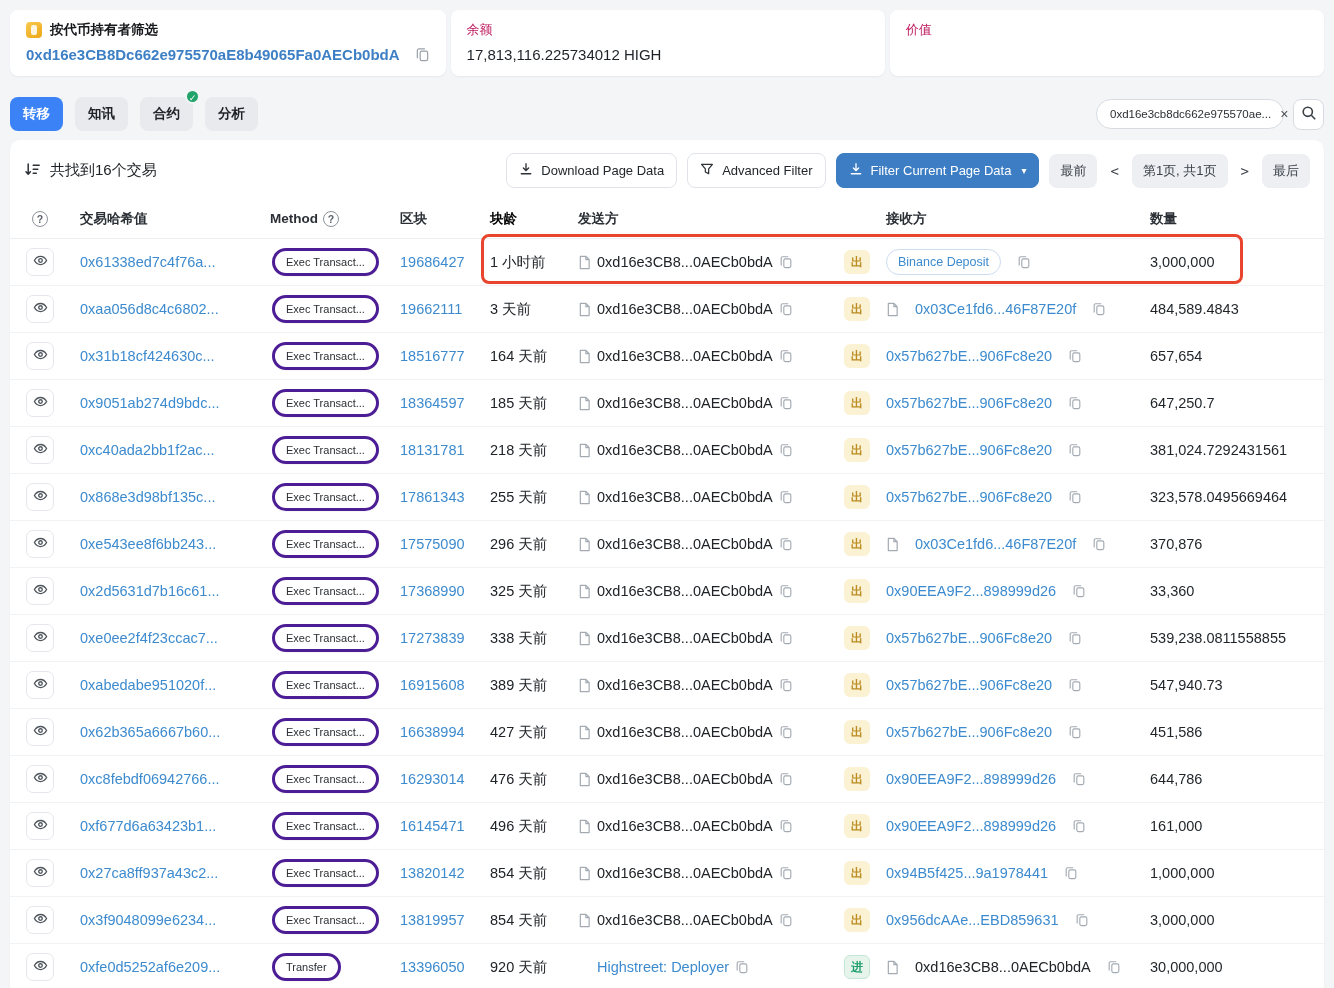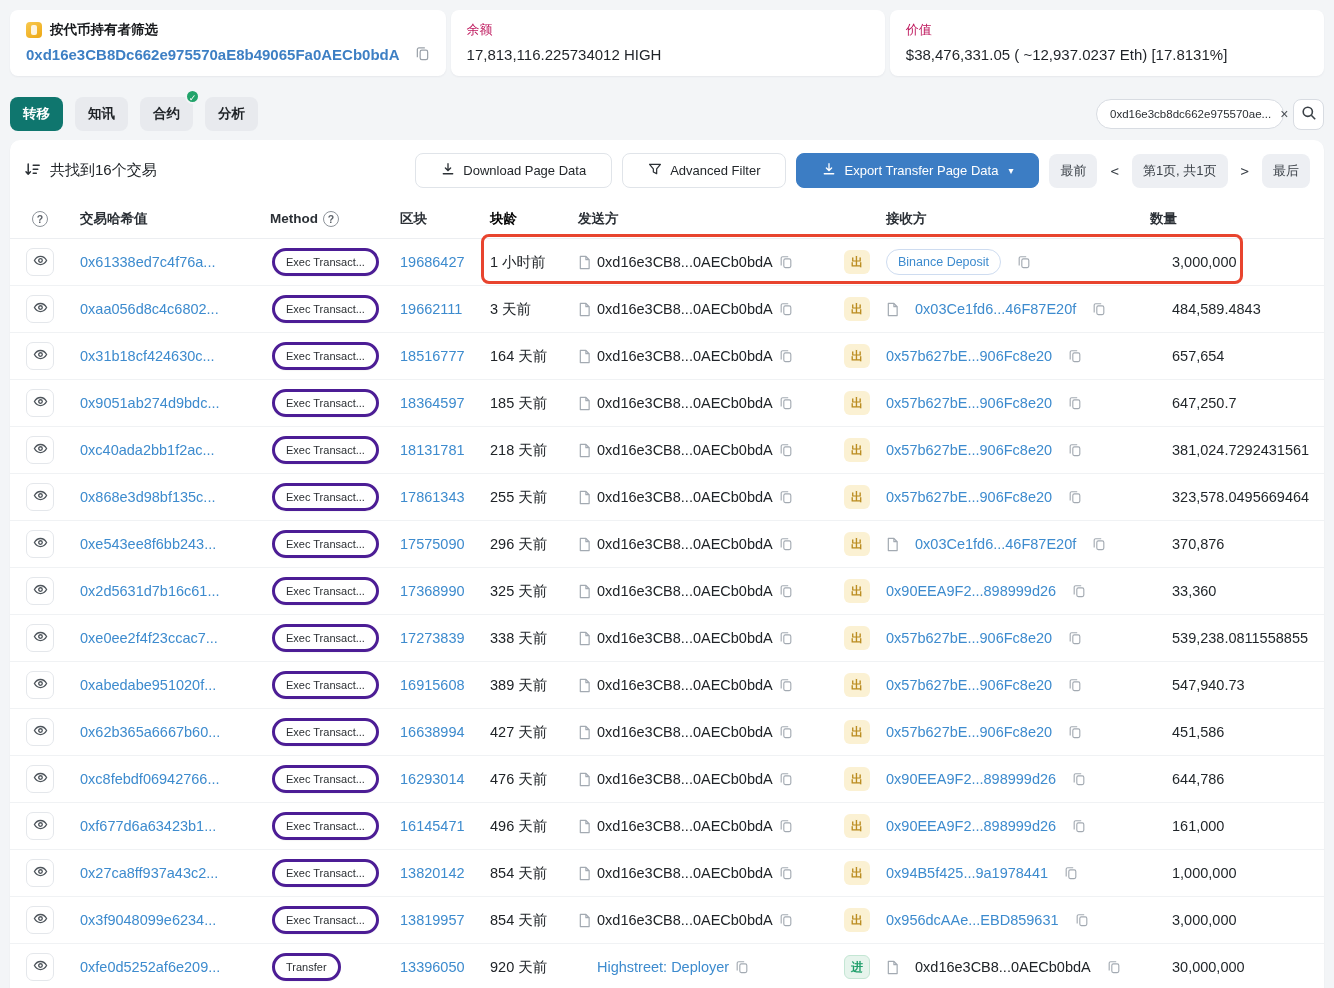--- a/index.html
+++ b/index.html
@@ -9,38 +9,38 @@
     font-family:"Liberation Sans","DejaVu Sans",sans-serif;
     position:relative;
     color:#23272b;
   }
   
   .top-row { position:absolute; left:10px; top:10px; width:1314px; display:flex; gap:5px; }
   .card { flex:1; background:#fff; border-radius:8px; padding:11px 16px; height:66px; box-shadow:0 1px 2px rgba(30,40,60,.06); }
   .card-title { display:flex; align-items:center; gap:8px; font-size:13.5px; font-weight:bold; color:#17191c; }
   .token-ic { width:16px; height:16px; border-radius:4px; background:linear-gradient(145deg,#f8c94f,#eda714); position:relative; flex:0 0 16px; }
   .token-ic:after { content:""; position:absolute; left:5px; top:3px; width:6px; height:10px; border-radius:2px; background:rgba(255,255,255,.85); }
-  .card-addr { margin-top:7px; display:flex; align-items:flex-start; gap:15px; color:#3d7fc4; font-weight:bold; font-size:15px; }
+  .card-addr { margin-top:7px; display:flex; align-items:center; gap:15px; color:#3d7fc4; font-weight:bold; font-size:15px; }
   .card-label { font-size:13px; color:#be185d; }
   .card-value { margin-top:7px; font-size:15px; color:#1f2328; }
   
   .tabs-row { position:absolute; left:10px; top:97px; width:1314px; display:flex; align-items:center; gap:12px; }
   .tab { position:relative; padding:8px 13px; border-radius:8px; background:#e8eaee; color:#1f2327; font-size:13.5px; font-weight:bold; cursor:pointer; }
-  .tab.active { background:#0f766e; color:#fff; }
+  .tab.active { background:#3b82f6; color:#fff; }
   .tab-badge { position:absolute; top:-8px; right:-7px; width:15px; height:15px; border-radius:50%; background:#21a36a; color:#fff; font-size:9px; line-height:15px; text-align:center; border:2px solid #f3f5f7; }
   .search-area { margin-left:auto; display:flex; align-items:center; gap:9px; }
   .search-pill { display:flex; align-items:center; justify-content:space-between; gap:9px; width:188px; border:1px solid #d8dce2; border-radius:16px; background:#fff; padding:7px 11px 7px 13px; font-size:11.5px; color:#2b2f33; }
   .clear-x { color:#4a4f55; font-size:14px; line-height:1; cursor:pointer; }
   .search-btn { width:31px; height:31px; border:1px solid #d8dce2; border-radius:8px; background:#fff; display:flex; align-items:center; justify-content:center; cursor:pointer; }
   
   .main-card { position:absolute; left:10px; top:140px; width:1314px; height:848px; background:#fff; border-radius:10px 10px 0 0; box-shadow:0 1px 2px rgba(30,40,60,.05); }
   .toolbar { display:flex; align-items:center; padding:13px 14px 11px 14px; }
   .found { display:flex; align-items:center; gap:9px; font-size:15px; color:#202428;text-align:center; }
   .spacer { flex:1; }
-  .btn { display:inline-flex; align-items:center; gap:8px; border:1px solid #e0e4e9; background:#fff; border-radius:8px; padding:8px 25px; font-size:13px; color:#23272b; margin-left:10px; cursor:pointer; }
+  .btn { display:inline-flex; align-items:center; gap:8px; border:1px solid #e0e4e9; background:#fff; border-radius:8px; padding:8px 12px; font-size:13px; color:#23272b; margin-left:10px; cursor:pointer; }
   .btn-primary { background:#3c7dc4; border-color:#3c7dc4; color:#fff; }
   .btn-primary .chev { font-size:10px; margin-left:2px; }
   .pg { margin-left:10px; background:#edeff3; border:none; border-radius:8px; padding:8px 11px; font-size:13px; color:#3b4148; cursor:pointer; }
   .pg-arrow { margin-left:10px; background:transparent; border:none; font-size:14px; color:#3b4148; cursor:pointer; padding:8px 3px; font-family:"DejaVu Sans Mono",monospace; }
   
   .grid { display:grid; grid-template-columns:60px 190px 130px 88px 94px 262px 46px 266px 1fr; align-items:center; }
   .thead { height:40px; border-bottom:1px solid #eceef1; font-size:13.5px; font-weight:bold; color:#2b3036; }
   .th { padding-left:10px; display:flex; align-items:center; gap:5px; }
   .th-eye { justify-content:center; padding-left:0; }
   .th-age { color:#000000; cursor:pointer; padding-left:12px; }
@@ -52,21 +52,21 @@
   .td { display:flex; align-items:center; }
   .td-eye { justify-content:center; }
   .eye-btn { width:28px; height:28px; border:1px solid #e4e7eb; border-radius:7px; background:#fff; display:flex; align-items:center; justify-content:center; cursor:pointer; }
   .td-hash { padding-left:10px; }
   .td-method { padding-left:12px; }
   .td-block { padding-left:10px; }
   .td-age { padding-left:12px; color:#202428; }
   .td-from { padding-left:6px; gap:6px; }
   .td-dir { justify-content:center; }
   .td-to { padding-left:6px; gap:16px; }
-  .td-amount { padding-left:4px; color:#1f2428;margin-left:22px; }
+  .td-amount { padding-left:4px; color:#1f2428; }
   .link { color:#3d8bce; text-decoration:none; cursor:pointer; }
   .addr { color:#202428; white-space:nowrap; }
   .addr.link { color:#3d8bce; }
   .addr.pill { border:1px solid #cedcf0; border-radius:15px; padding:5px 11px; font-size:12.5px; background:#fff; }
   .method-pill { border:3px solid #4c1d95; border-radius:15px; padding:5px 11px; font-size:11px; color:#2b2f33; background:#fff; box-shadow:0 1px 1px rgba(0,0,0,.04); white-space:nowrap; cursor:default; }
   .dir-badge { width:26px; height:24px; border-radius:6px; display:flex; align-items:center; justify-content:center; font-size:12px; font-weight:bold; }
   .dir-badge.out { background:#fbf1d3; color:#bb8d22; }
   .dir-badge.in { background:#e6f4ec; color:#1f9e6a; border:1px solid #c4e6d4; }
   .doc-ic, .copy-ic { display:inline-flex; align-items:center; }
   .copy-ic { cursor:pointer; }
@@ -91,21 +91,20 @@
           </svg>
       </span>
     </div>
   </div>
   <div class="card">
     <div class="card-label">余额</div>
     <div class="card-value">17,813,116.225734012 HIGH</div>
   </div>
   <div class="card">
     <div class="card-label">价值</div>
-    <div class="card-value">$38,476,331.05 ( ~12,937.0237 Eth) [17.8131%]</div>
   </div>
 </div>
 
 <div class="tabs-row">
   <div class="tab active"><span>转移</span></div>
   <div class="tab"><span>知讯</span></div>
   <div class="tab">
     <span>合约</span>
     <span class="tab-badge">✓</span>
   </div>
@@ -154,21 +153,21 @@
           </svg>
       </span>
       <span>Advanced Filter</span>
     </button>
     <button class="btn btn-primary">
       <span>
         <svg width="14" height="14" viewBox="0 0 16 16" fill="none" stroke="#fff" stroke-width="1.5" stroke-linecap="round">
             <path d="M8 2v7.4M5 6.8L8 9.8l3-3M2.6 13.4h10.8"></path>
           </svg>
       </span>
-      <span>Export Transfer Page Data</span>
+      <span>Filter Current Page Data</span>
       <span class="chev">▾</span>
     </button>
     <button class="pg">最前</button>
     <button class="pg-arrow">&lt;</button>
     <button class="pg">第1页, 共1页</button>
     <button class="pg-arrow">&gt;</button>
     <button class="pg">最后</button>
   </div>
 
   <div class="grid thead">

